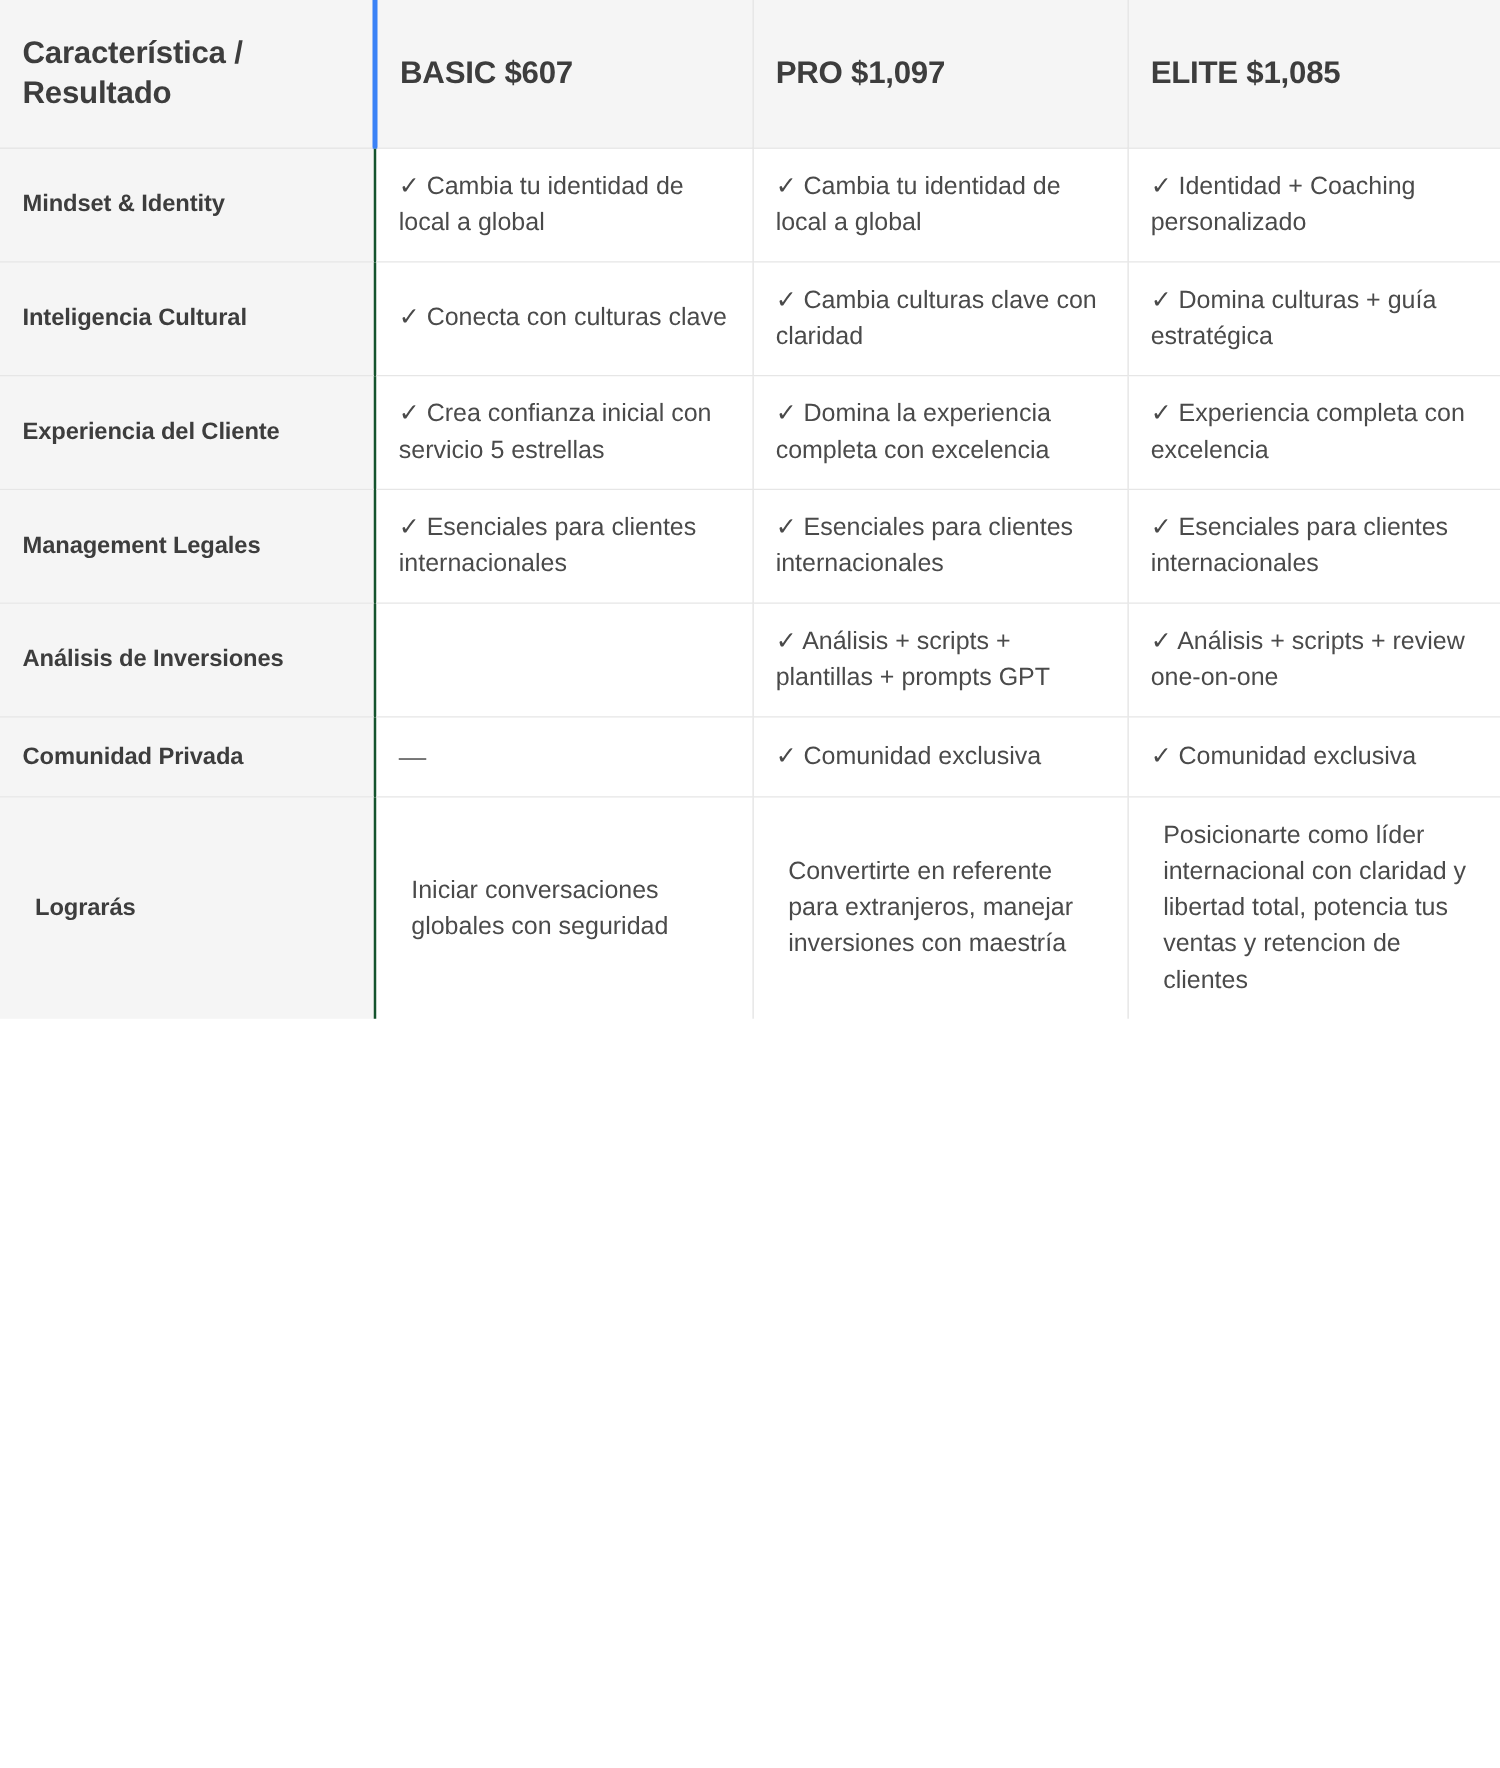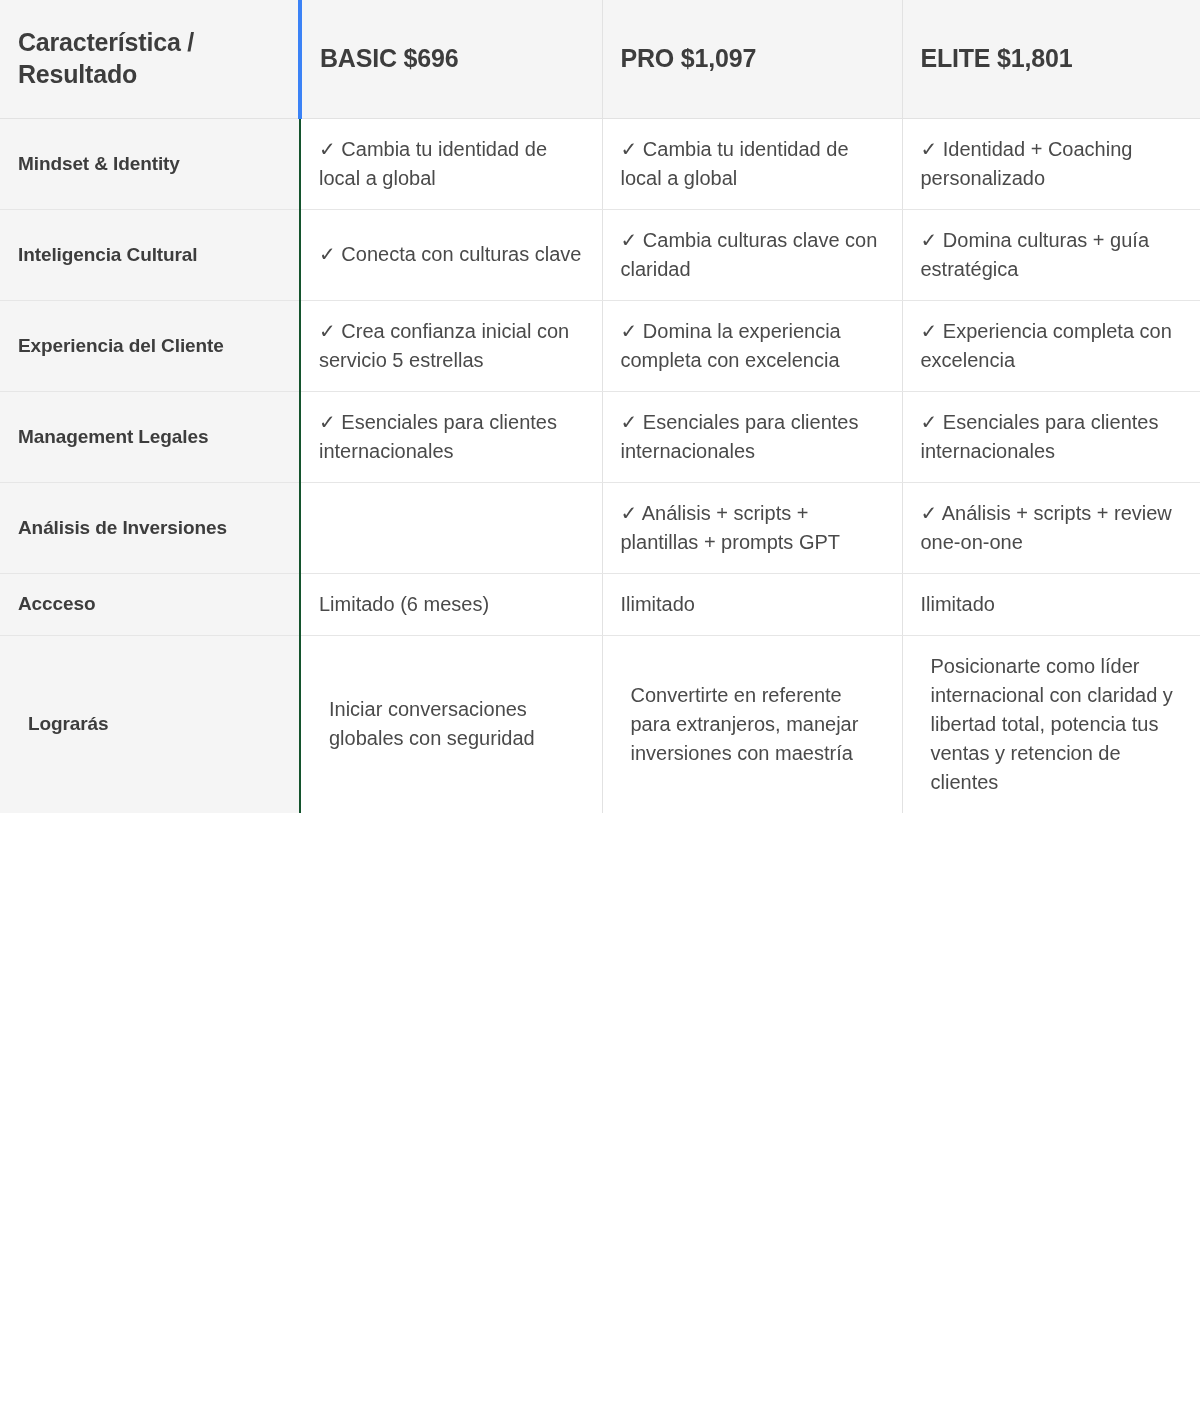--- a/index.html
+++ b/index.html
@@ -89,23 +89,23 @@
 <table class="compare">
   <colgroup>
     <col class="c0">
       <col class="c1">
       <col class="c2">
       <col class="c3">
   </colgroup>
   <thead>
     <tr>
       <th class="first">Característica / Resultado</th>
-      <th class="divider">BASIC $696</th>
+      <th class="divider">BASIC $607</th>
       <th class="divider">PRO $1,097</th>
-      <th>ELITE $1,801</th>
+      <th>ELITE $1,085</th>
     </tr>
   </thead>
   <tbody>
     <tr>
       <td class="feature">Mindset &amp; Identity</td>
       <td class="divider">✓ Cambia tu identidad de local a global</td>
       <td class="divider">✓ Cambia tu identidad de local a global</td>
       <td>✓ Identidad + Coaching personalizado</td>
     </tr>
     <tr>
@@ -126,24 +126,24 @@
       <td class="divider">✓ Esenciales para clientes internacionales</td>
       <td>✓ Esenciales para clientes internacionales</td>
     </tr>
     <tr>
       <td class="feature">Análisis de Inversiones</td>
       <td class="divider"></td>
       <td class="divider">✓ Análisis + scripts + plantillas + prompts GPT</td>
       <td>✓ Análisis + scripts + review one-on-one</td>
     </tr>
     <tr>
-      <td class="feature">Accceso</td>
-      <td class="divider">Limitado (6 meses)</td>
-      <td class="divider">Ilimitado</td>
-      <td>Ilimitado</td>
+      <td class="feature">Comunidad Privada</td>
+      <td class="divider dash">—</td>
+      <td class="divider">✓ Comunidad exclusiva</td>
+      <td>✓ Comunidad exclusiva</td>
     </tr>
     <tr class="cellrow-tall">
       <td class="feature">Lograrás</td>
       <td class="divider">Iniciar conversaciones globales con seguridad</td>
       <td class="divider">Convertirte en referente para extranjeros, manejar inversiones con maestría</td>
       <td>Posicionarte como líder internacional con claridad y libertad total, potencia tus ventas y retencion de clientes</td>
     </tr>
   </tbody>
 </table>
 

